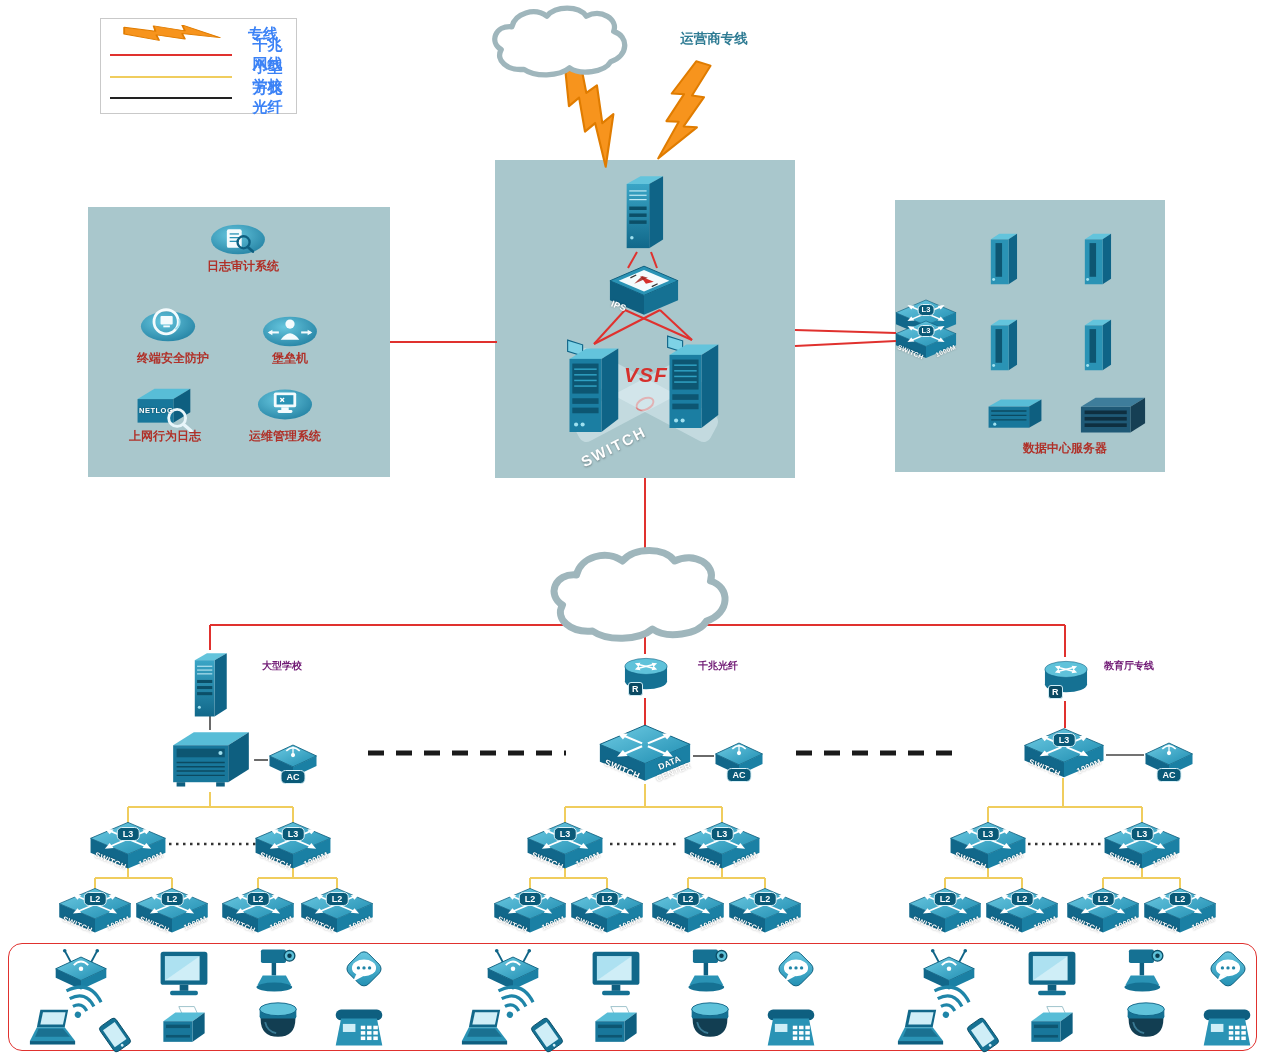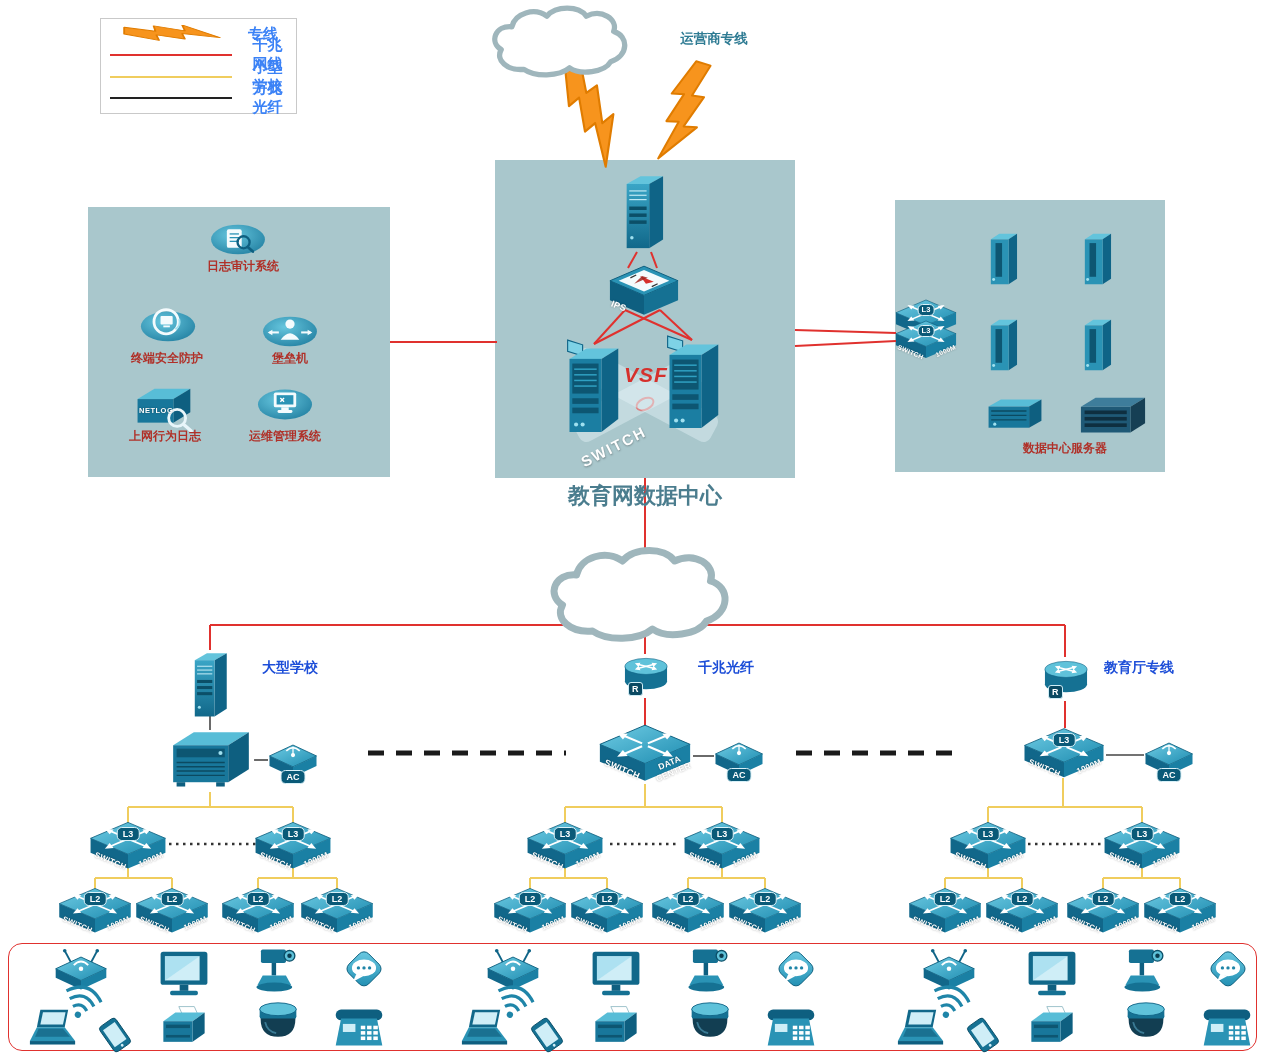--- a/index.html
+++ b/index.html
@@ -5,21 +5,21 @@
   *{margin:0;padding:0;box-sizing:border-box;}
   body{background:#fff;font-family:"Liberation Sans",sans-serif;}
   #canvas{position:relative;width:1265px;height:1054px;background:#fff;overflow:hidden;}
   .zone{position:absolute;background:#a9c7cc;}
   #wires{position:absolute;left:0;top:0;pointer-events:none;}
   .dev{position:absolute;}
   .dev>svg{position:absolute;left:0;top:0;width:100%;height:100%;overflow:visible;}
   .swlab{position:absolute;display:block;color:#fff;font-weight:bold;font-size:8px;letter-spacing:.3px;white-space:nowrap;text-shadow:0 0 2px rgba(0,0,0,.4);}
   .badge{position:absolute;transform:translateX(-50%);background:#0a5a78;color:#fff;border:1px solid #d9f1f8;border-radius:5px;font-size:9px;font-weight:bold;line-height:12px;padding:0 5px;white-space:nowrap;}
   .rbadge{position:absolute;background:#0a4a63;color:#fff;border:1px solid #cfeef7;border-radius:3px;font-size:9px;font-weight:bold;line-height:12px;padding:0 3px;}
-  .lbl{position:absolute;font-weight:bold;color:#1d4ed8;font-size:14px;white-space:nowrap;}
+  .lbl{position:absolute;font-weight:bold;color:#701a75;font-size:10px;white-space:nowrap;}
   .seclbl{position:absolute;font-weight:bold;color:#b03028;font-size:12px;text-align:center;white-space:nowrap;}
   .cloud{position:absolute;}
   .cloud .cl-label{position:absolute;width:100%;text-align:center;font-weight:bold;color:#2e7b93;font-size:13.5px;}
   #legend{position:absolute;left:100px;top:18px;width:197px;height:96px;background:#fff;border:1px solid #c9c9c9;padding:5px 9px;display:flex;flex-direction:column;justify-content:space-between;}
   .lg-row{display:flex;align-items:center;height:20px;}
   .lg-sample{width:124px;flex:0 0 124px;display:flex;align-items:center;}
   .lg-line{width:122px;height:0;}
   .lg-label{margin-left:14px;font-size:15px;color:#3b82f6;font-weight:bold;text-align:center;}
   .xbar{position:absolute;left:567px;top:380px;width:156px;height:30px;background:rgba(230,245,250,.42);border-radius:8px;}
   #bottom-panel{position:absolute;left:8px;top:943px;width:1249px;height:108px;border:1.5px solid #e0312e;border-radius:14px;background:#fff;}
@@ -444,34 +444,33 @@
         <use href="#sym-server"></use>
       </svg>
     </div>
   <div class="dev" style="left:662px;top:334px;width:60px;height:98px;">
       <svg viewBox="0 0 64 104">
         <use href="#sym-server"></use>
       </svg>
     </div>
   <span style="position:absolute;left:624px;top:363px;color:#d6302c;font-weight:bold;font-style:italic;font-size:21px;letter-spacing:1px;">VSF</span>
   <span style="position:absolute;left:578px;top:438px;color:#fff;font-weight:bold;font-size:15px;letter-spacing:2px;transform:rotate(-27deg);display:inline-block;text-shadow:0 1px 2px rgba(0,0,0,.35);">SWITCH</span>
-  <div class="title-serif" style="left:545px;top:481px;width:200px;text-align:center;font-size:22px;"><span>教育网数据中心</span></div>
 
   <div class="dev" style="left:208px;top:220px;width:60px;height:39px;">
       <svg viewBox="0 0 64 42">
         <use href="#sym-audit"></use>
       </svg>
     </div>
   <div class="seclbl" style="left:178px;top:258px;width:130px;"><span>日志审计系统</span></div>
   <div class="dev" style="left:138px;top:303px;width:60px;height:43px;">
       <svg viewBox="0 0 64 46">
         <use href="#sym-terminal"></use>
       </svg>
     </div>
-  <div class="seclbl" style="left:102px;top:350px;width:130px;"><span>终端安全防护</span></div>
+  <div class="seclbl" style="left:108px;top:350px;width:130px;"><span>终端安全防护</span></div>
   <div class="dev" style="left:260px;top:312px;width:60px;height:39px;">
       <svg viewBox="0 0 64 42">
         <use href="#sym-bastion"></use>
       </svg>
     </div>
   <div class="seclbl" style="left:255px;top:350px;width:70px;"><span>堡垒机</span></div>
   <div class="dev" style="left:130px;top:384px;width:66px;height:49px;">
     <svg viewBox="0 0 70 52">
         <use href="#sym-netlog"></use>
       </svg>

